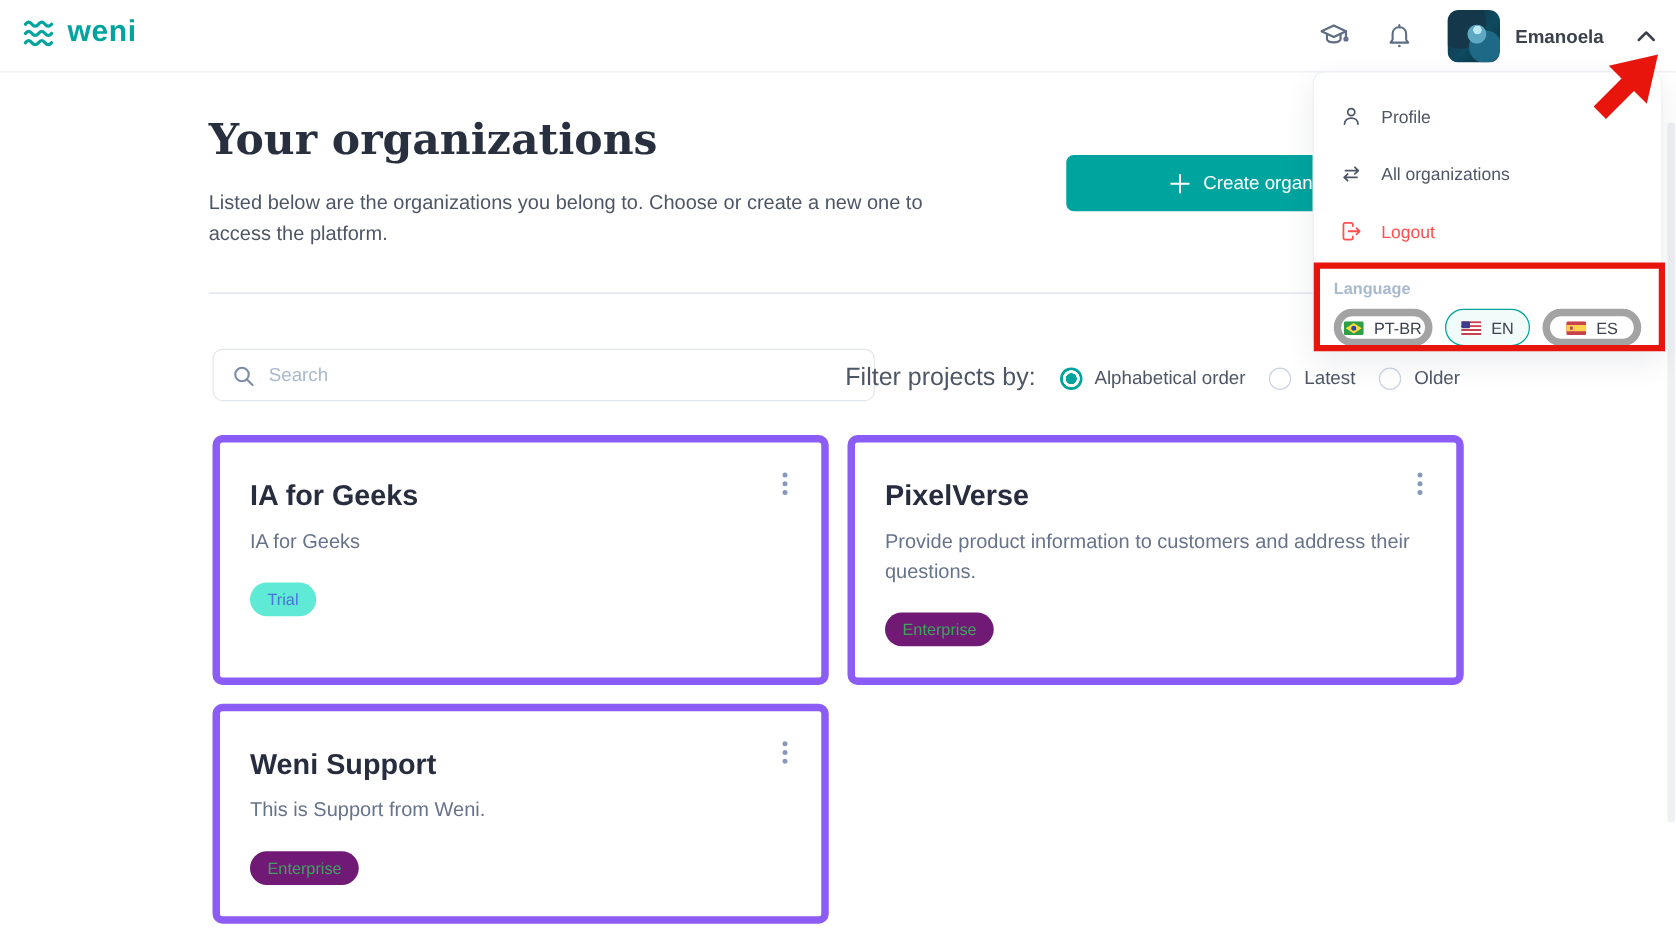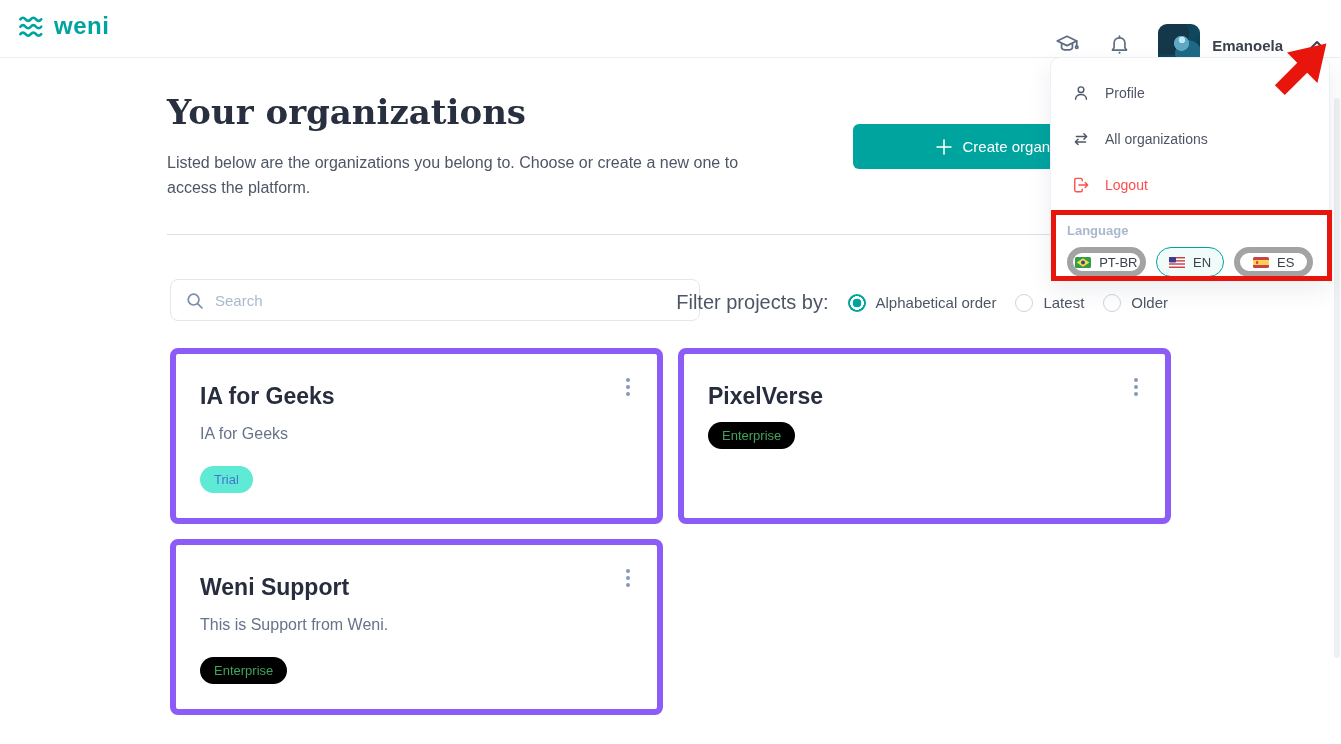--- a/index.html
+++ b/index.html
@@ -5,21 +5,21 @@
   * { margin:0; padding:0; box-sizing:border-box; }
   html,body { background:#fff; }
   body { font-family:"Liberation Sans","DejaVu Sans",sans-serif; color:#4E5666; }
   .canvas { position:relative; width:1341px; height:744px; background:#fff; overflow:hidden; }
 
   
   .header { position:absolute; left:0; top:0; width:1341px; height:58px; background:#fff;
             border-bottom:1px solid #EAEDF3; z-index:2; }
   .logo { position:absolute; left:16px; top:14px; display:flex; align-items:center; gap:6px; cursor:pointer; }
   .logo-text { color:#00A49F; font-size:24px; font-weight:700; letter-spacing:.5px; line-height:1; padding-bottom:2px; }
-  .header-right { position:absolute; right:16px; top:16px; height:58px; display:flex; align-items:center; gap:26px; }
+  .header-right { position:absolute; right:16px; top:0; height:58px; display:flex; align-items:center; gap:26px; }
   .hicon { width:26px; height:26px; display:flex; align-items:center; justify-content:center; cursor:pointer; }
   .user-chip { display:flex; align-items:center; gap:12px; cursor:pointer; }
   .avatar { width:42px; height:42px; border-radius:9px;
     background:
       radial-gradient(circle at 57% 38%, #BFE9F2 0 9%, rgba(191,233,242,0) 10%),
       radial-gradient(circle at 56% 46%, #5FA8C4 0 22%, rgba(95,168,196,0) 24%),
       radial-gradient(circle at 72% 70%, #1E6A86 0 30%, rgba(30,106,134,0) 32%),
       radial-gradient(circle at 25% 25%, #15374A 0 45%, rgba(21,55,74,0) 47%),
       linear-gradient(135deg,#142B3A 0%,#0E4A60 55%,#0F2C3C 100%);
   }
@@ -51,21 +51,21 @@
 
   
   .grid { position:absolute; left:170px; top:348px; width:1001px; display:grid;
           grid-template-columns:493px 493px; gap:15px; align-items:stretch; }
   .card { position:relative; background:#fff; border:6px solid #8b5cf6; border-radius:8px;
           padding:27px 28px 25px 24px; cursor:pointer; }
   .card-title { font-size:23px; font-weight:700; color:#272D3E; line-height:30px; margin-bottom:11px; }
   .card-desc { font-size:16px; line-height:24px; color:#67738B; margin-bottom:20px; max-width:420px; }
   .badge { display:inline-block; font-size:13px; padding:6px 14px; border-radius:14px; }
   .badge.trial { background:#5eead4; color:#4673D6; }
-  .badge.enterprise { background:#000000; color:#3EA35D; }
+  .badge.enterprise { background:#701a75; color:#3EA35D; }
   .kebab { position:absolute; top:22px; right:18px; width:22px; height:22px; display:flex; flex-direction:column;
            align-items:center; justify-content:center; gap:3px; cursor:pointer; background:none; border:none; }
   .kebab i { width:4px; height:4px; border-radius:50%; background:#8699B8; }
 
   
   .menu { position:absolute; left:1050px; top:57px; width:280px; height:223px; background:#fff;
           border:1px solid #EDF0F4; border-radius:10px; box-shadow:0 10px 24px rgba(40,60,90,.09); z-index:20; }
   .menu-item { display:flex; align-items:center; gap:14px; padding:0 20px; height:46px; font-size:14px;
                color:#4E5666; cursor:pointer; }
   .menu-item.danger { color:#FF4E4E; }
@@ -182,20 +182,21 @@
       <div class="card-desc">IA for Geeks</div>
       <span class="badge trial">Trial</span>
     </div>
     <div class="card">
       <div class="card-title">PixelVerse</div>
       <button class="kebab">
           <i></i>
           <i></i>
           <i></i>
         </button>
+      <div class="card-desc">Provide product information to customers and address their questions.</div>
       <span class="badge enterprise">Enterprise</span>
     </div>
     <div class="card">
       <div class="card-title">Weni Support</div>
       <button class="kebab">
           <i></i>
           <i></i>
           <i></i>
         </button>
       <div class="card-desc">This is Support from Weni.</div>

